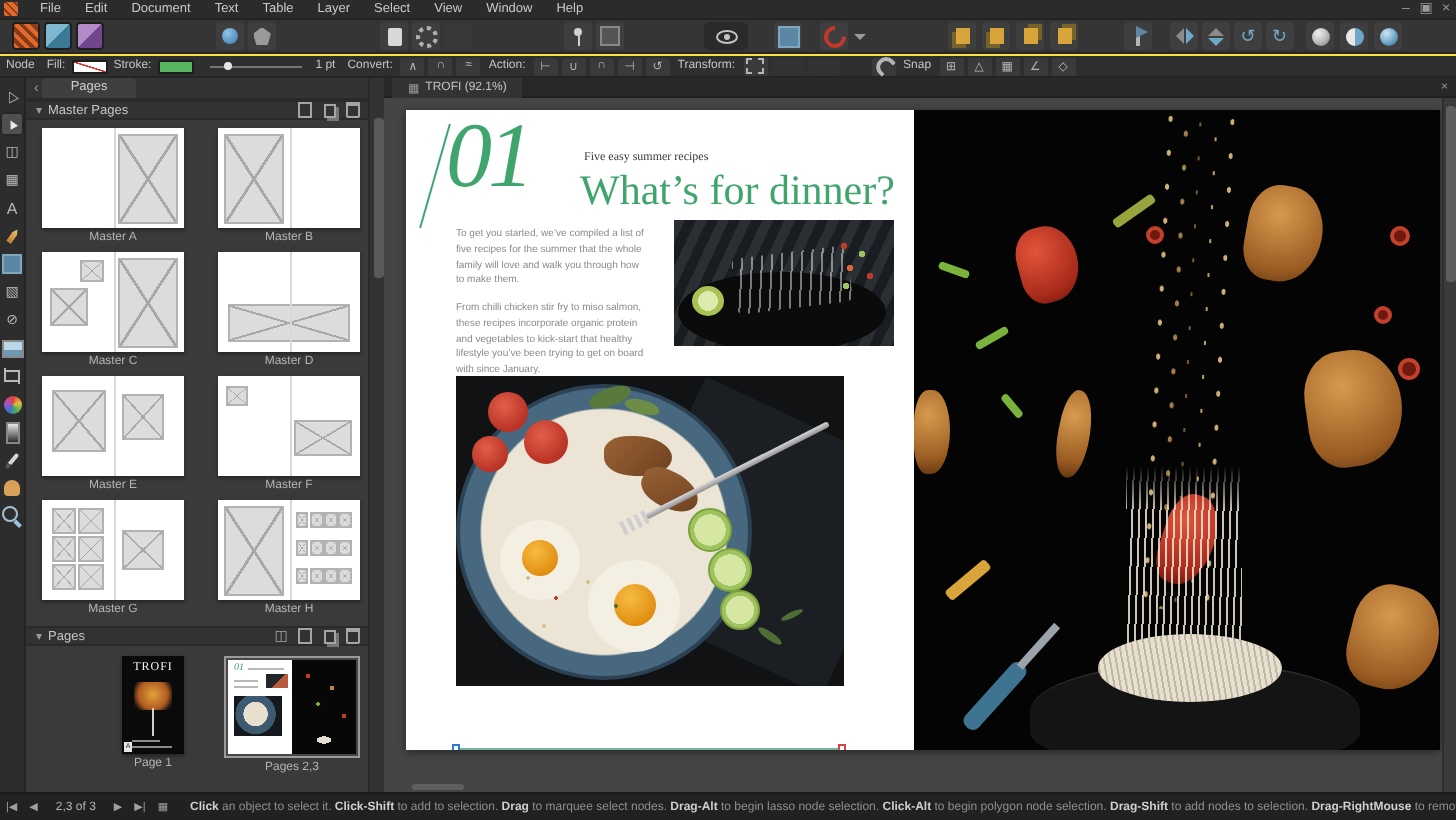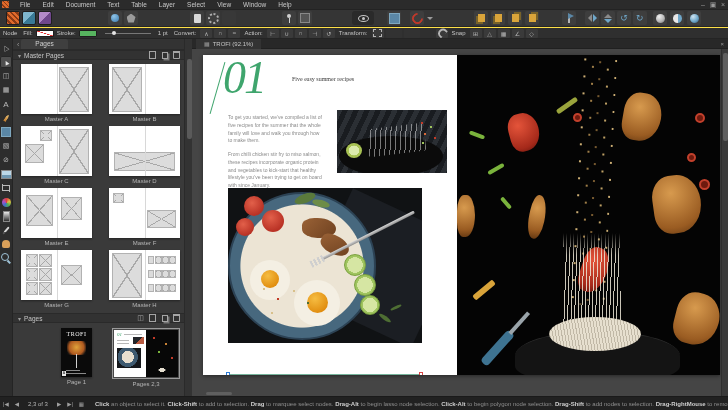--- a/index.html
+++ b/index.html
@@ -507,20 +507,21 @@
         <span id="tab-close">×</span>
       </div>
 
       <div id="viewport">
         <div id="spread">
 
           <div id="page-left">
             <div id="slash" style="background: rgb(63, 165, 109);"></div>
             <div id="chapnum" style="color: rgb(63, 165, 109);">01</div>
             <div id="kicker">Five easy summer recipes</div>
+            <div id="dtitle" style="color: rgb(63, 165, 109);">What’s for dinner?</div>
             <div id="bodytext">
               <p>To get you started, we’ve compiled a list of five recipes for the summer that the whole family will love and walk you through how to make them.</p>
               <p>From chilli chicken stir fry to miso salmon, these recipes incorporate organic protein and vegetables to kick-start that healthy lifestyle you’ve been trying to get on board with since January.</p>
             </div>
             <div id="img-salmon">
               <div class="sal-plate"></div>
               <div class="sal-slab"></div>
               <div class="sal-lime"></div>
               <div class="sal-salsa"></div>
             </div>

